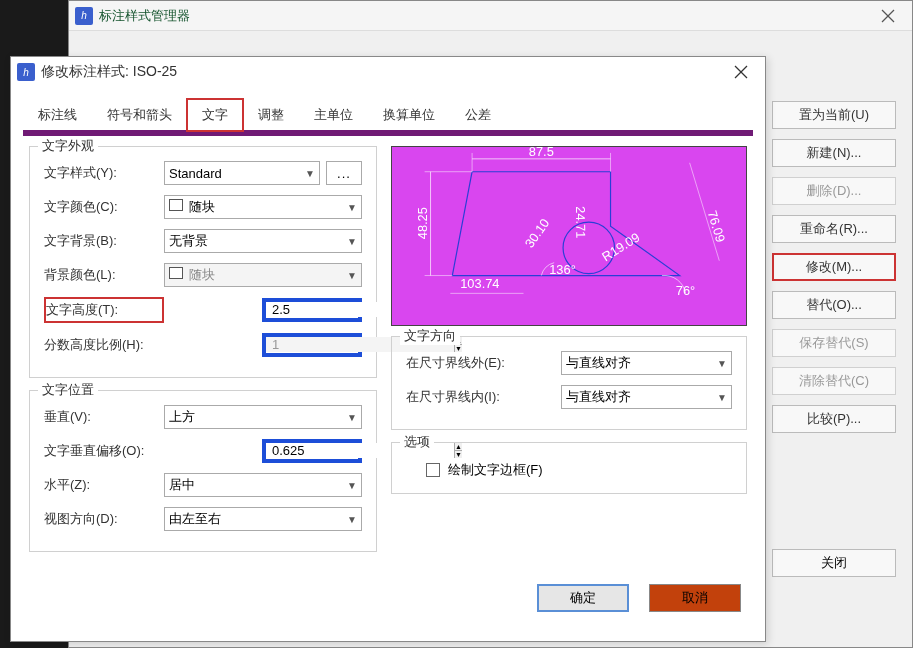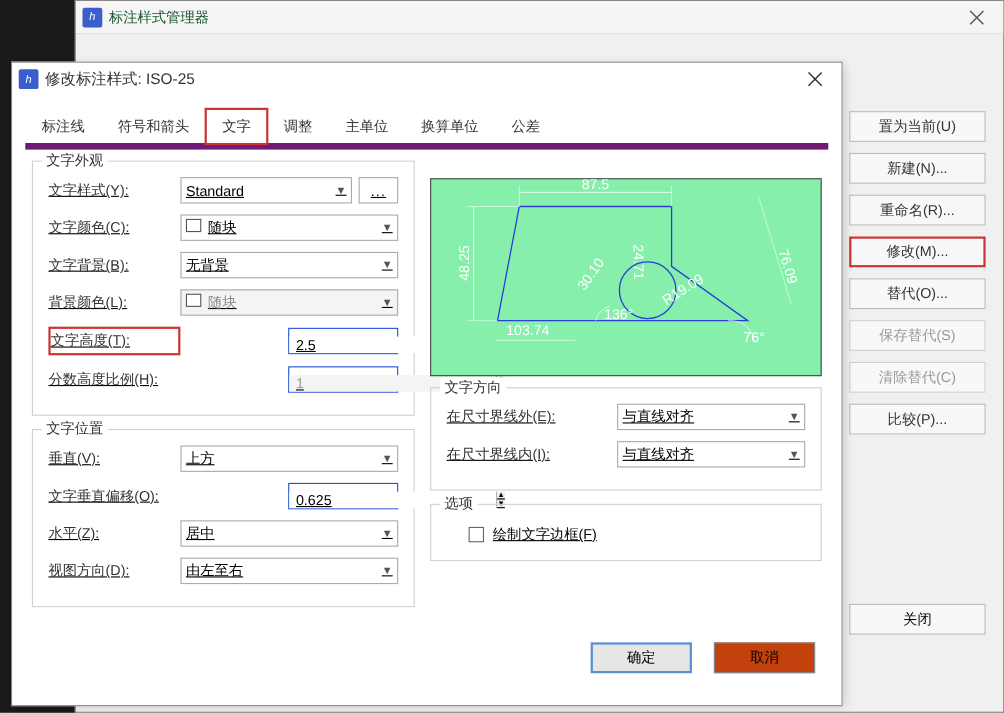--- a/index.html
+++ b/index.html
@@ -20,44 +20,44 @@
 
 .child-dialog { position:absolute; left:10px; top:56px; width:756px; height:586px; background:#fff; border:1px solid #888; box-shadow:2px 2px 8px rgba(0,0,0,.15); }
 .child-titlebar { height:30px; display:flex; align-items:center; padding:0 6px; }
 .child-title { flex:1; color:#333; font-size:14px; }
 
 .tabs { display:flex; border-bottom:6px solid #701a75; margin: 12px 12px 0 12px; position:relative; }
 .tab { padding: 6px 14px; color:#333; cursor:pointer; border:1px solid transparent; margin-bottom:-1px; }
 .tab.active { border:1px solid #ccc; border-bottom:1px solid #fff; background:#fff; }
 .tab.highlight { outline:2px solid #c33; outline-offset:-1px; }
 
-.content { display:flex; padding: 10px 18px; gap: 14px; text-decoration: underline; }
+.content { display:flex; padding: 10px 18px; gap: 14px; }
 .left-col { flex: 1; }
 .right-col { width: 356px; }
 
 .groupbox { border:1px solid #d0d0d0; padding: 14px 14px 10px 14px; margin-bottom: 12px; position:relative; }
 .grouptitle { position:absolute; top:-10px; left:8px; background:#fff; padding:0 4px; color:#333; }
 
 .row { display:flex; align-items:center; margin-bottom: 10px; min-height:24px; }
 .lbl { width: 120px; color:#333; }
 .lbl.highlight { border:2px solid #c33; padding:2px 0; }
 .select { flex:1; height:24px; border:1px solid #aaa; background:#fff; padding:0 4px; display:flex; align-items:center; justify-content:space-between; cursor:pointer; }
 .select.disabled { background:#f4f4f4; color:#888; }
 .select .arrow { font-size:10px; color:#555; }
 .color-swatch { width:14px; height:12px; border:1px solid #555; background:#fff; margin-right:6px; display:inline-block; }
 .more-btn { width:36px; height:24px; border:1px solid #aaa; margin-left:6px; display:flex; align-items:center; justify-content:center; cursor:pointer; letter-spacing:1px; }
 
-.spinner { width:100px; height:24px; border:1px solid #1d4ed8; display:flex; align-items:flex-end; margin-left:auto; }
+.spinner { width:100px; height:24px; border:4px solid #1d4ed8; display:flex; align-items:flex-start; margin-left:auto; }
 .spinner.disabled .spin-input { color:#999; background:#f4f4f4; }
 .spin-input { flex:1; border:none; padding:0 6px; outline:none; font-size:13px; }
 .spin-btns { width:18px; display:flex; flex-direction:column; border-left:1px solid #aaa; }
 .spin-up,.spin-down { flex:1; display:flex; align-items:center; justify-content:center; font-size:7px; cursor:pointer; background:#f0f0f0; }
 .spin-up { border-bottom:1px solid #aaa; }
 
-.preview { width:100%; height:180px; background:#86efac; border:1px solid #444; position:relative; margin-bottom:10px;margin-top:16px; }
+.preview { width:100%; height:180px; background:#d946ef; border:1px solid #444; position:relative; margin-bottom:10px; }
 .preview svg { width:100%; height:100%; }
 
 .checkbox-row { display:flex; align-items:center; gap:8px; padding:4px 0 4px 20px; }
 .cb { width:14px; height:14px; border:1px solid #666; cursor:pointer; }
 
 .dialog-buttons { display:flex; justify-content:flex-end; gap:20px; padding: 10px 24px 16px 0; }
 .dlg-btn { width:92px; height:28px; border:1px solid #888; background:#c2410c; display:flex; align-items:center; justify-content:center; cursor:pointer; }
 .dlg-btn.primary { background:#e6e6e6; border:2px solid #5a8fd6; }
 </style>
 </head>
@@ -71,20 +71,21 @@
       <svg width="14" height="14" viewBox="0 0 14 14">
           <line x1="1" y1="1" x2="13" y2="13" stroke="#555" stroke-width="1.3"></line>
           <line x1="13" y1="1" x2="1" y2="13" stroke="#555" stroke-width="1.3"></line>
         </svg>
     </div>
   </div>
 
   <div class="right-buttons">
     <div class="right-btn">置为当前(U)</div>
     <div class="right-btn">新建(N)...</div>
+    <div class="right-btn disabled">删除(D)...</div>
     <div class="right-btn">重命名(R)...</div>
     <div class="right-btn highlight">修改(M)...</div>
     <div class="right-btn">替代(O)...</div>
     <div class="right-btn disabled">保存替代(S)</div>
     <div class="right-btn disabled">清除替代(C)</div>
     <div class="right-btn">比较(P)...</div>
   </div>
   <div class="close-bottom">关闭</div>
 </div>
 

